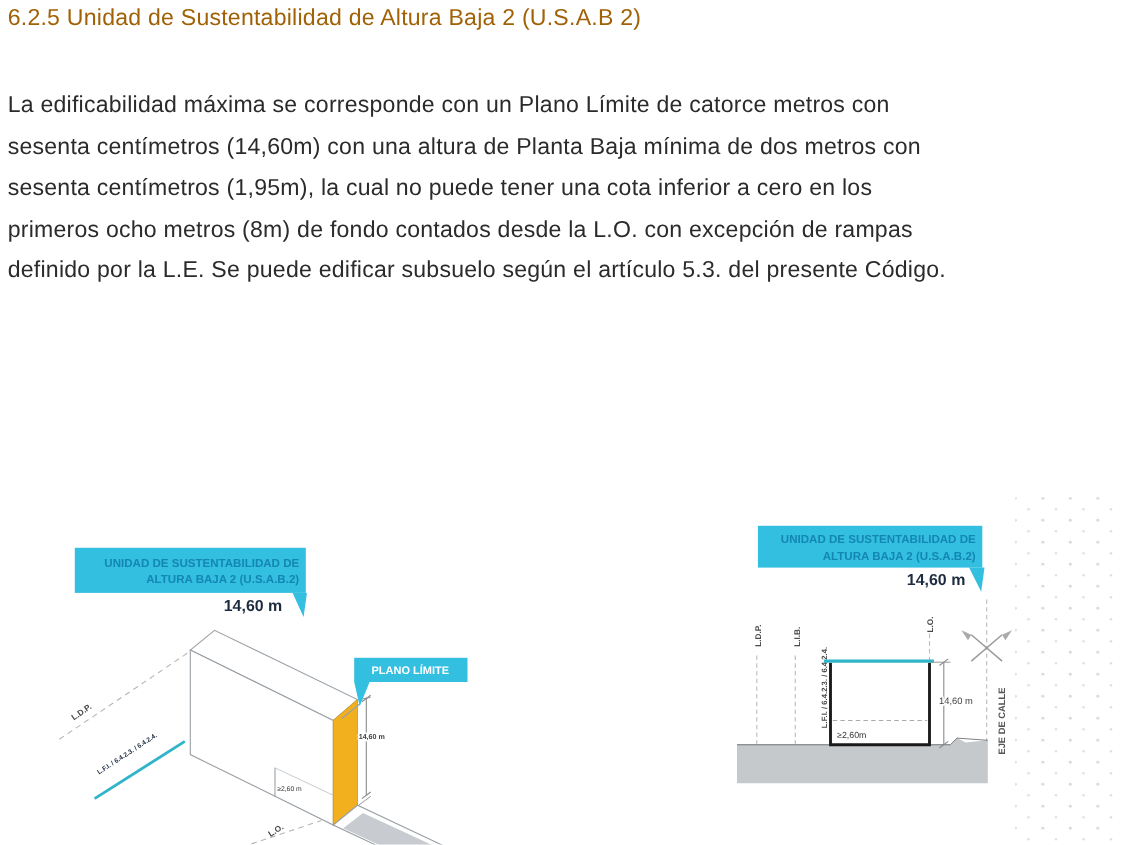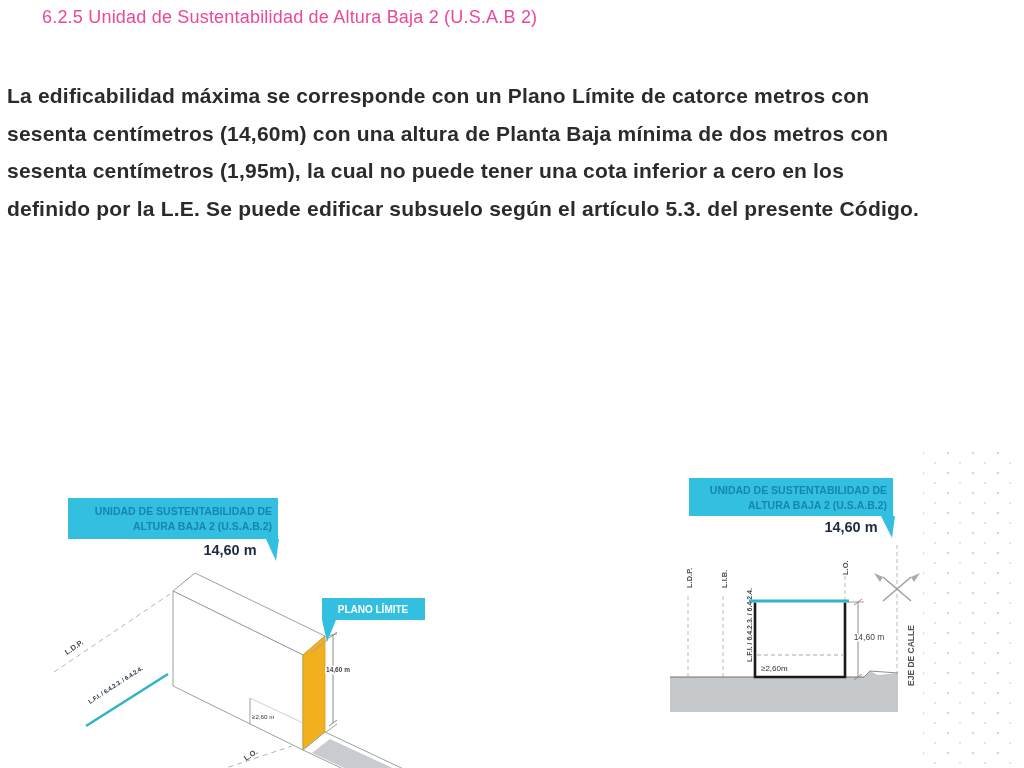--- a/index.html
+++ b/index.html
@@ -1,38 +1,39 @@
 <!DOCTYPE html>
 <html><head>
 <meta charset="utf-8">
 <style>
   html,body{margin:0;padding:0;background:#fff;width:1024px;height:768px;overflow:hidden;
     font-family:"Liberation Sans",sans-serif;}
   #page{position:relative;width:1024px;height:768px;background:#fff;}
-  .heading{position:absolute;top:2px;left:7px;font-size:18px;line-height:30px;color:#ec4899;
-    letter-spacing:.2px;margin-left:35px;}
+  .heading{position:absolute;top:2px;left:7px;font-size:21px;line-height:30px;color:#a16207;
+    letter-spacing:.2px;}
   .para{position:absolute;top:77px;left:7px;width:1012px;font-size:21px;color:#2b2b2b;
     letter-spacing:.2px;}
-  .pline{height:37.5px;line-height:37.5px;white-space:nowrap;font-weight:bold;}
+  .pline{height:37.5px;line-height:37.5px;white-space:nowrap;}
   svg text{font-family:"Liberation Sans",sans-serif;}
   .halo{paint-order:stroke;stroke:#ffffff;stroke-width:3px;stroke-linejoin:round;}
   #diagLeft{position:absolute;left:40px;top:480px;}
   #diagRight{position:absolute;left:645px;top:450px;}
 </style>
 </head>
 <body>
 
 <div id="page">
 
   <div class="heading">6.2.5 Unidad de Sustentabilidad de Altura Baja 2 (U.S.A.B 2)</div>
 
   <div class="para">
     <div class="pline">La edificabilidad máxima se corresponde con un Plano Límite de catorce metros con</div>
     <div class="pline">sesenta centímetros (14,60m) con una altura de Planta Baja mínima de dos metros con</div>
     <div class="pline">sesenta centímetros (1,95m), la cual no puede tener una cota inferior a cero en los</div>
+    <div class="pline">primeros ocho metros (8m) de fondo contados desde la L.O. con excepción de rampas</div>
     <div class="pline">definido por la L.E. Se puede edificar subsuelo según el artículo 5.3. del presente Código.</div>
   </div>
 
   <svg id="diagLeft" width="400" height="288" viewBox="0 0 400 288">
 
     <g>
       <line x1="14" y1="192" x2="133" y2="112" stroke="#b5b5b5" stroke-width="1" stroke-dasharray="5 4"></line>
       <line x1="180" y1="290" x2="252" y2="266" stroke="#b5b5b5" stroke-width="1" stroke-dasharray="5 4"></line>
       <line x1="46" y1="246" x2="128" y2="194" stroke="#2FB4C9" stroke-width="2.6"></line>
     </g>

